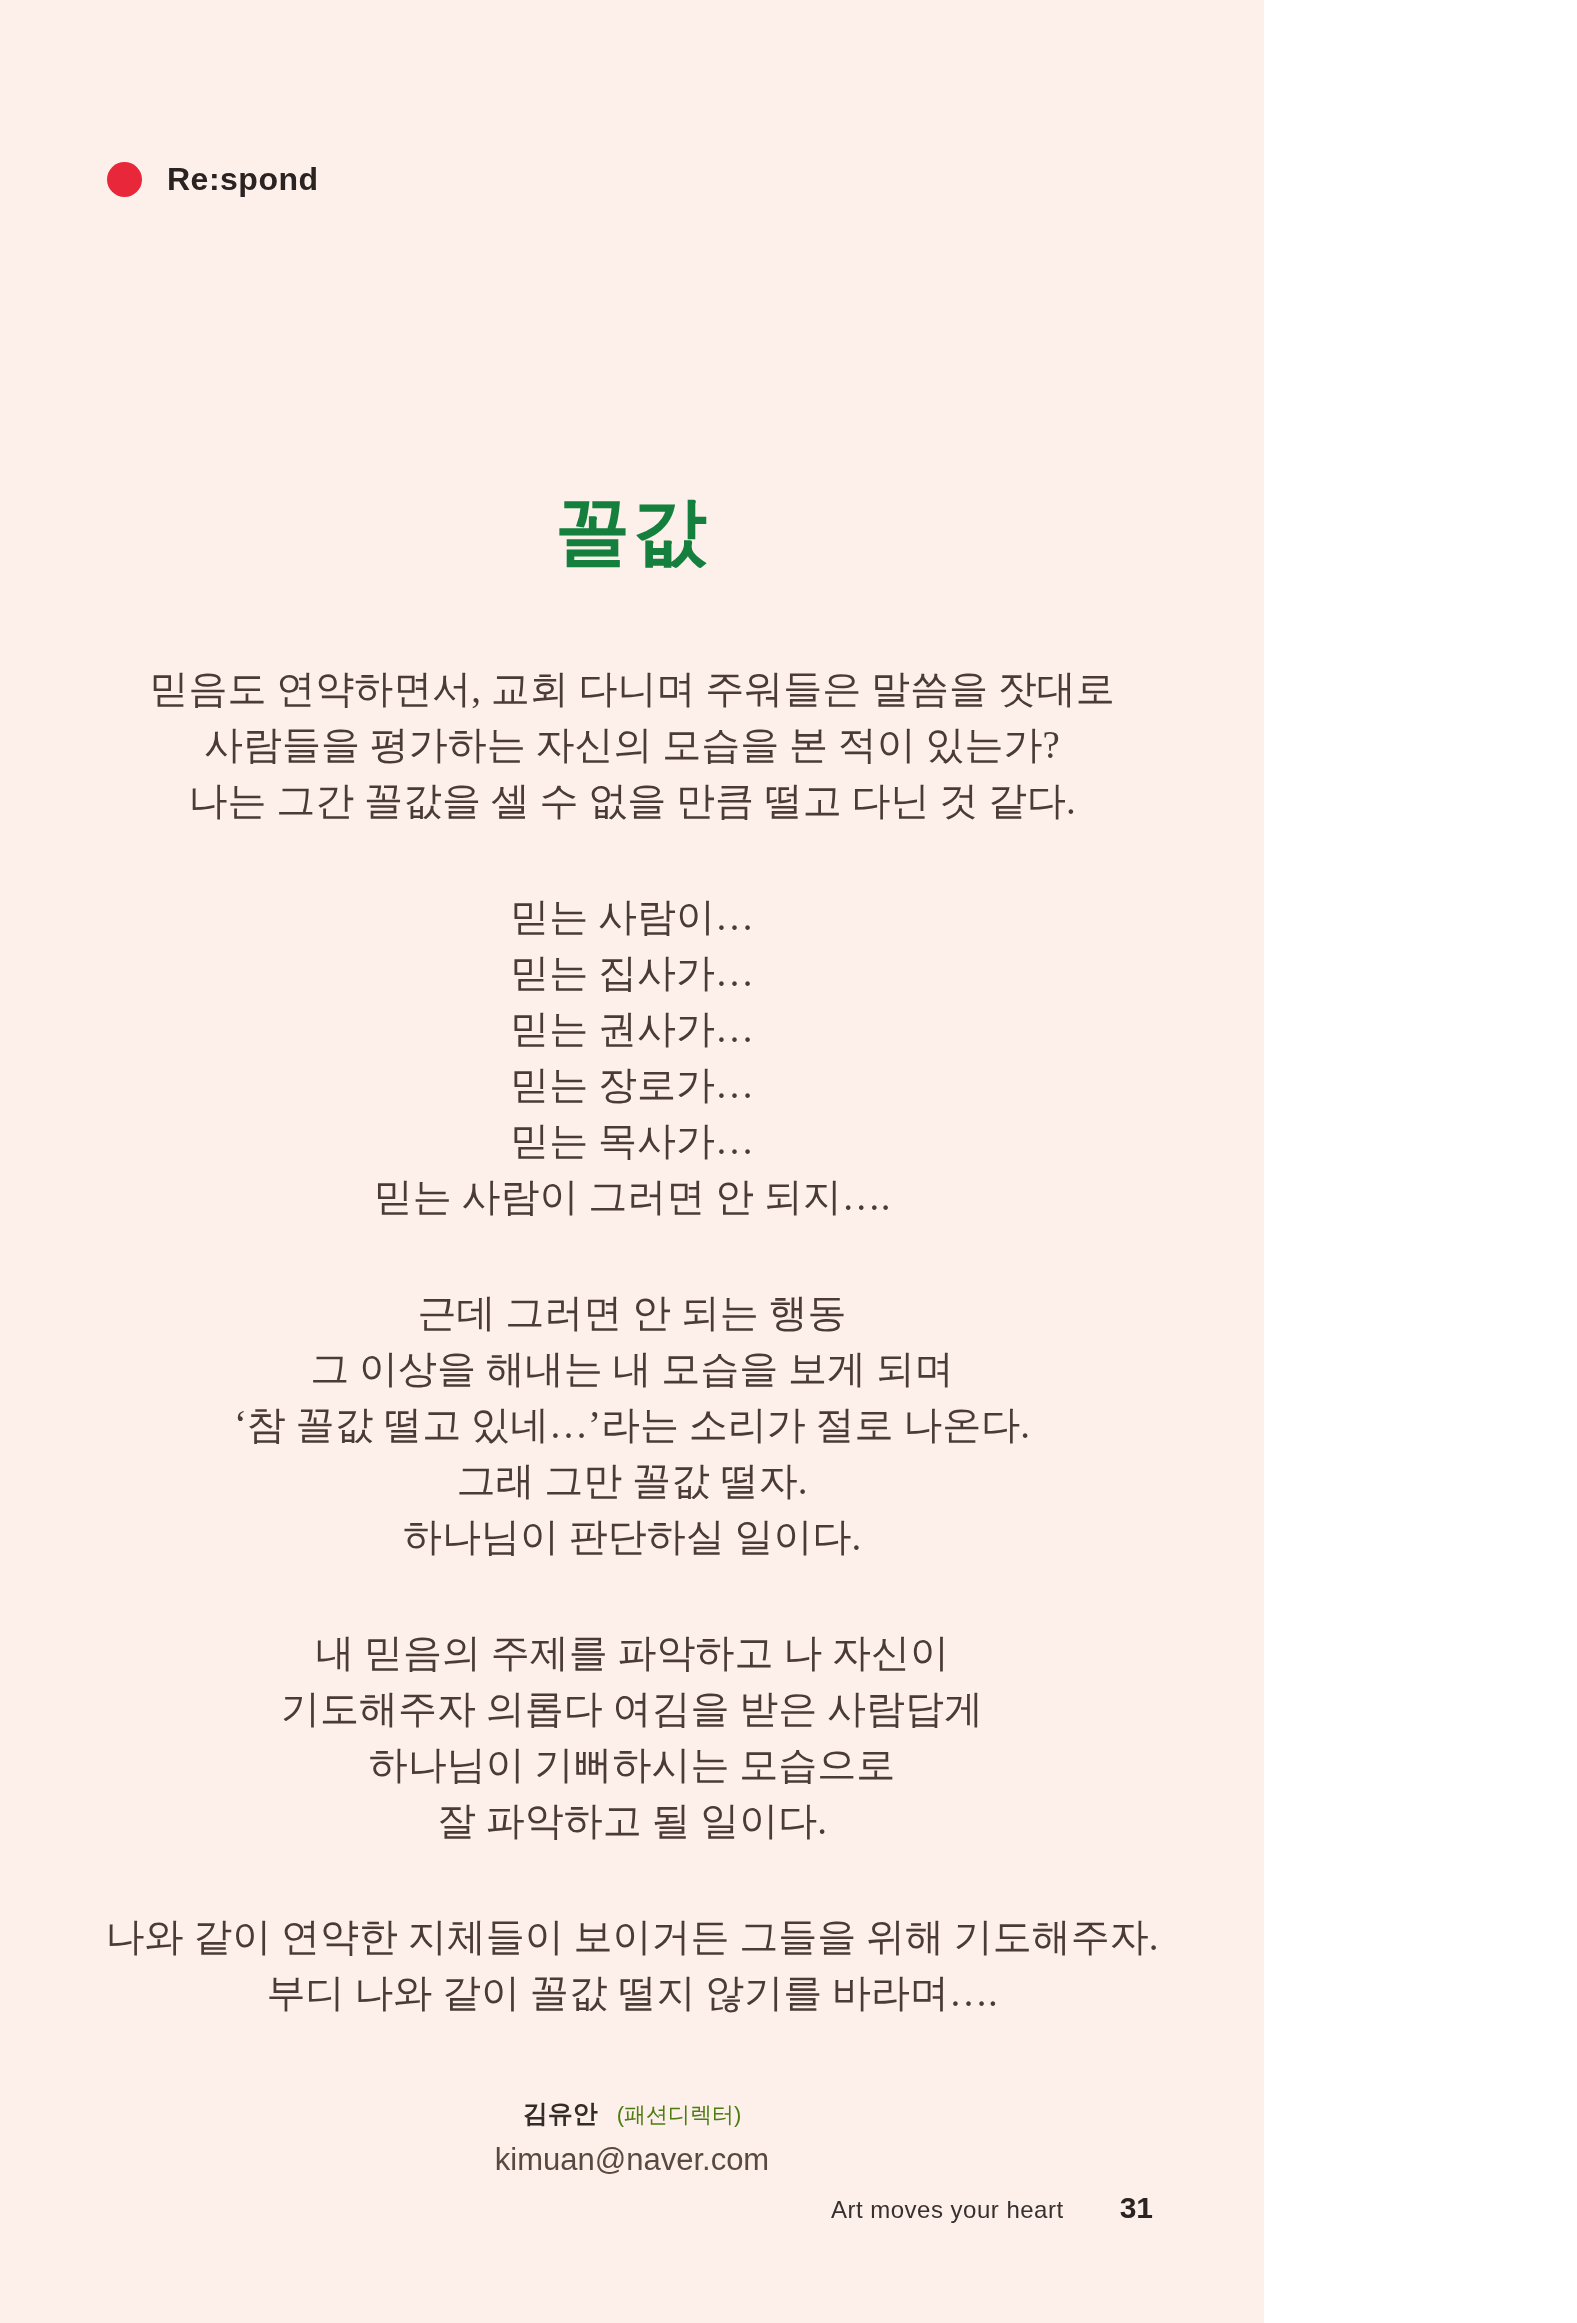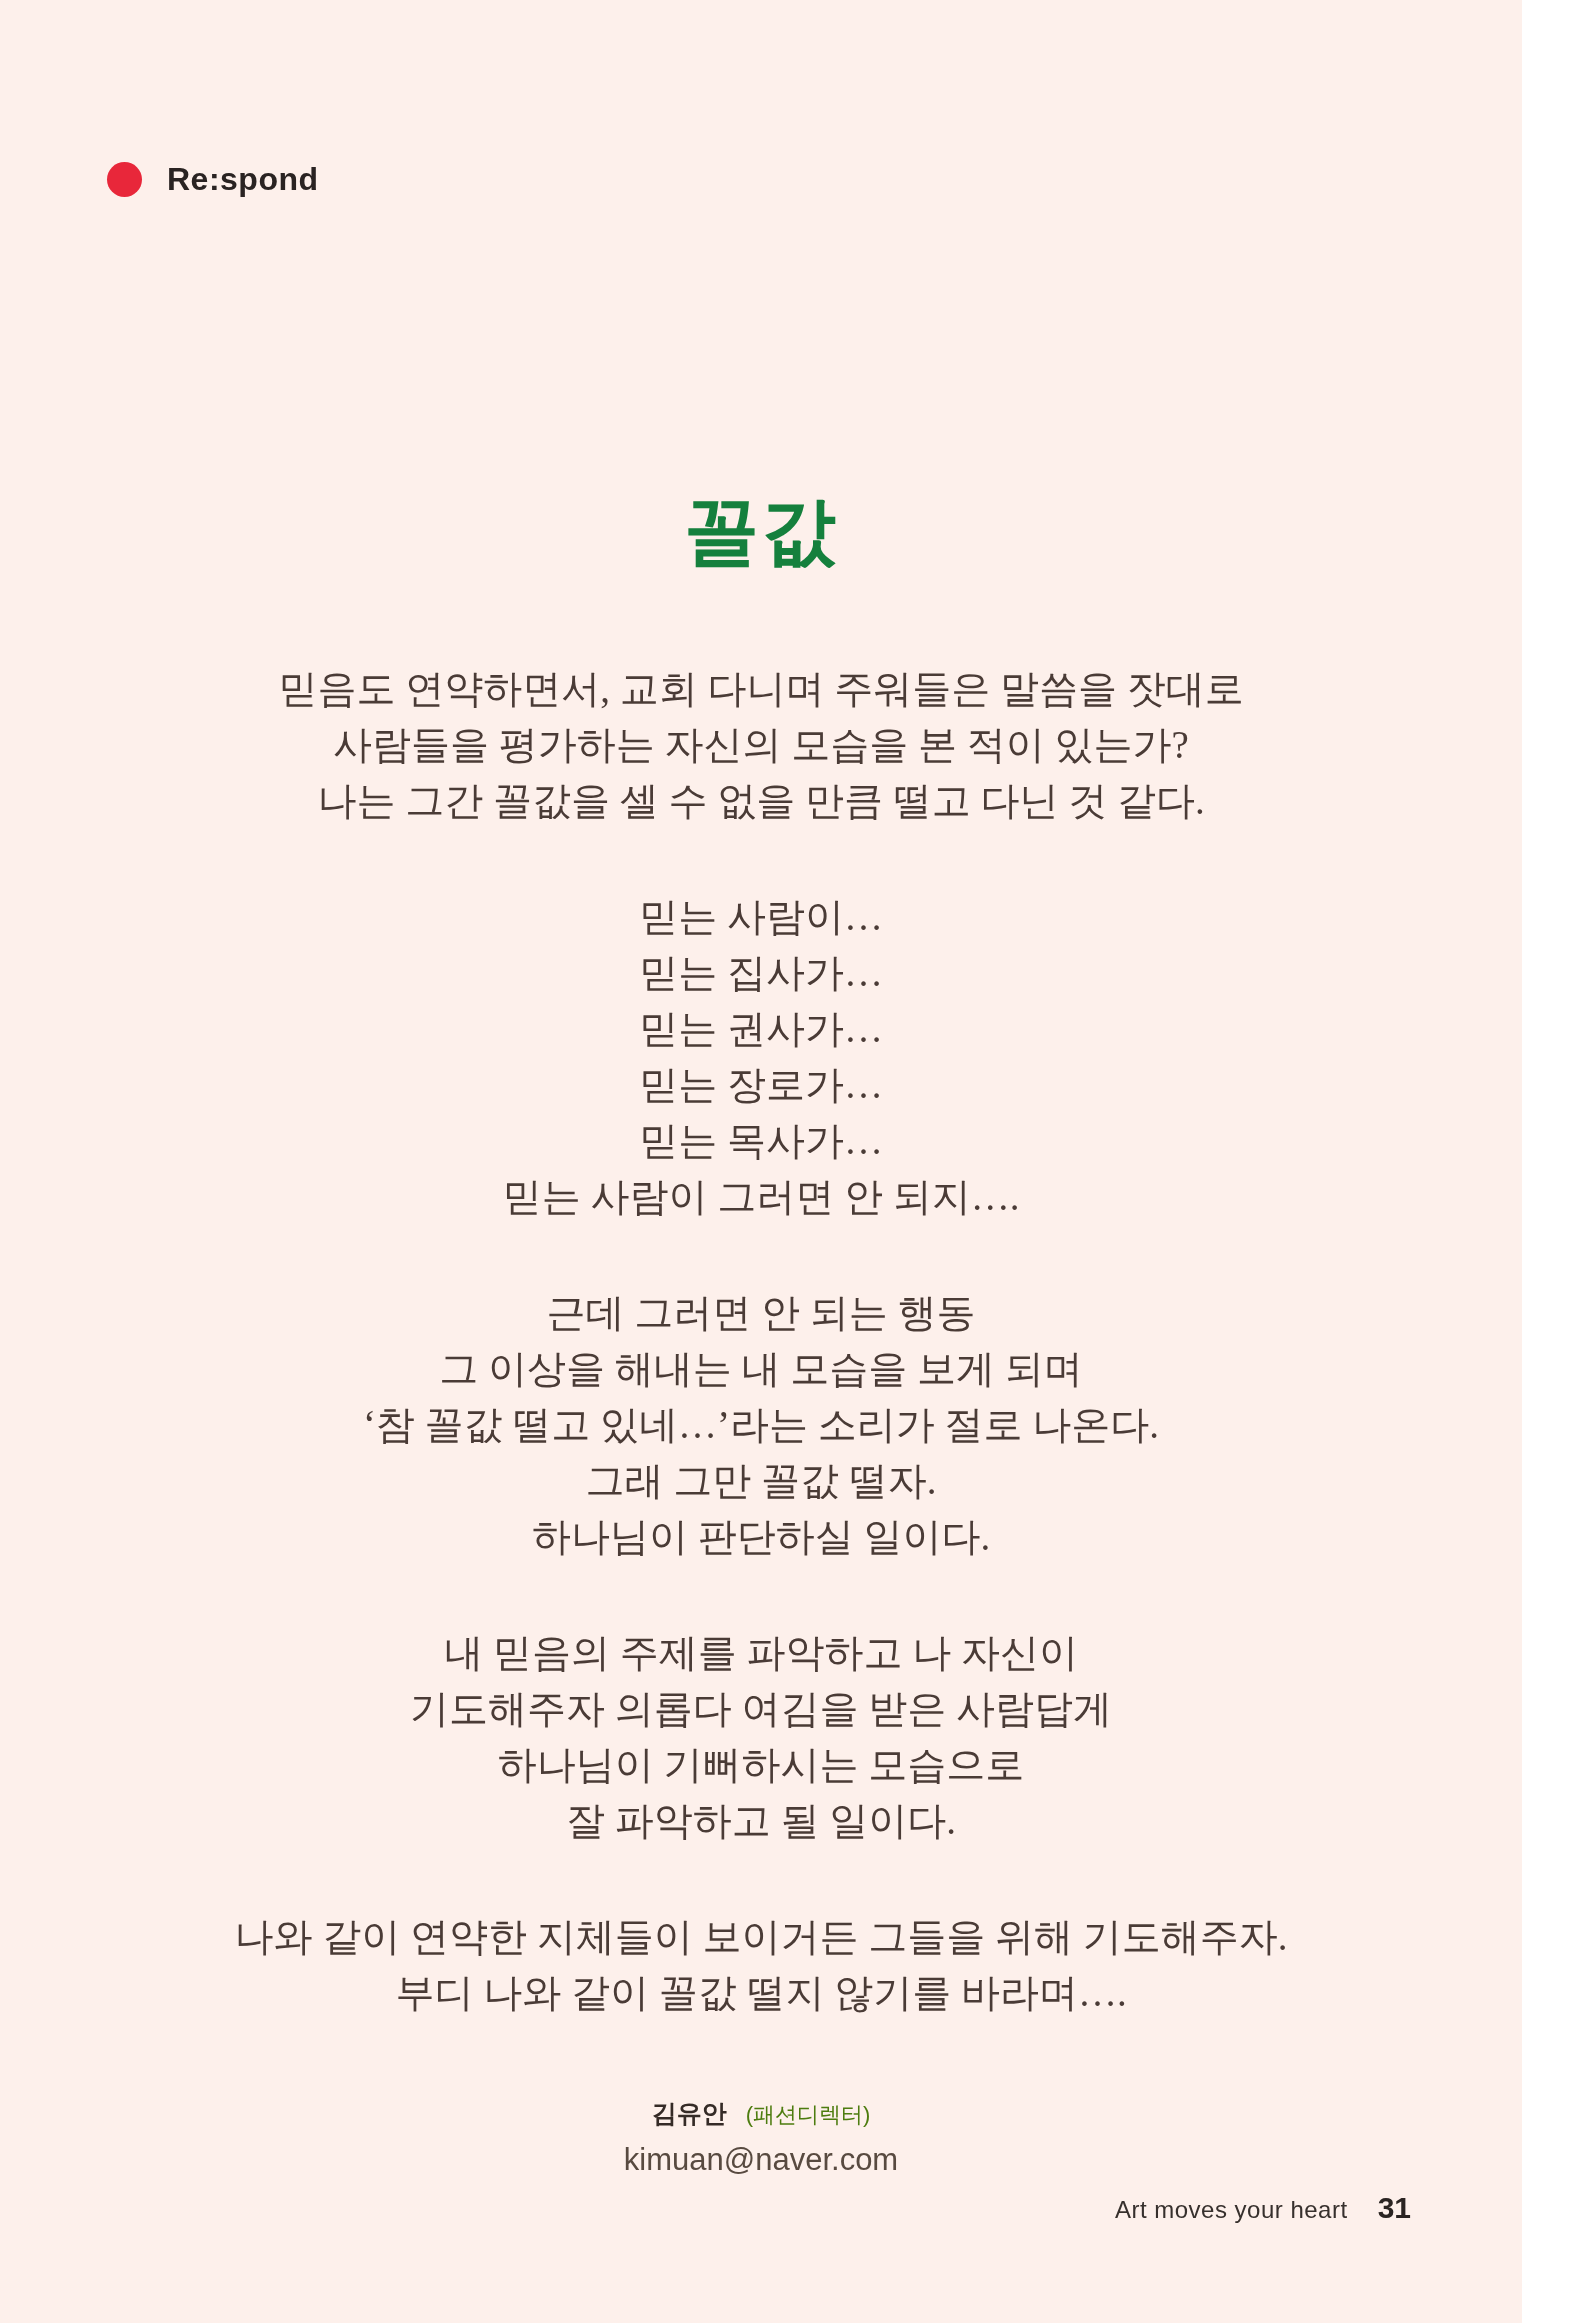--- a/index.html
+++ b/index.html
@@ -3,21 +3,21 @@
 <meta charset="utf-8">
 <style>
   html, body { margin: 0; padding: 0; }
   body {
     width: 1578px; height: 2324px;
     font-family: "Liberation Serif", serif;
     overflow: hidden;
   }
   .page {
     position: relative;
-    width: 1522px; height: 2324px;
+    width: 1264px; height: 2324px;
     background: #fdf0eb;
   }
   .header {
     position: absolute;
     left: 107px; top: 161px;
     display: flex; align-items: center; gap: 25px;
   }
   .dot {
     width: 35px; height: 35px;
     border-radius: 50%;
@@ -72,21 +72,21 @@
   }
   .author-email {
     margin-top: 12px;
     font-size: 31px;
     font-weight: 400;
     color: #584a40;
   }
   .footer {
     position: absolute;
     top: 2191px; right: 111px;
-    display: flex; align-items: baseline; gap: 30px;
+    display: flex; align-items: baseline; gap: 56px;
     font-family: "Liberation Sans", sans-serif;
   }
   .tagline {
     font-size: 24px;
     color: #37302d;
     letter-spacing: 0.5px;
   }
   .page-number {
     font-size: 30px;
     font-weight: 700;

